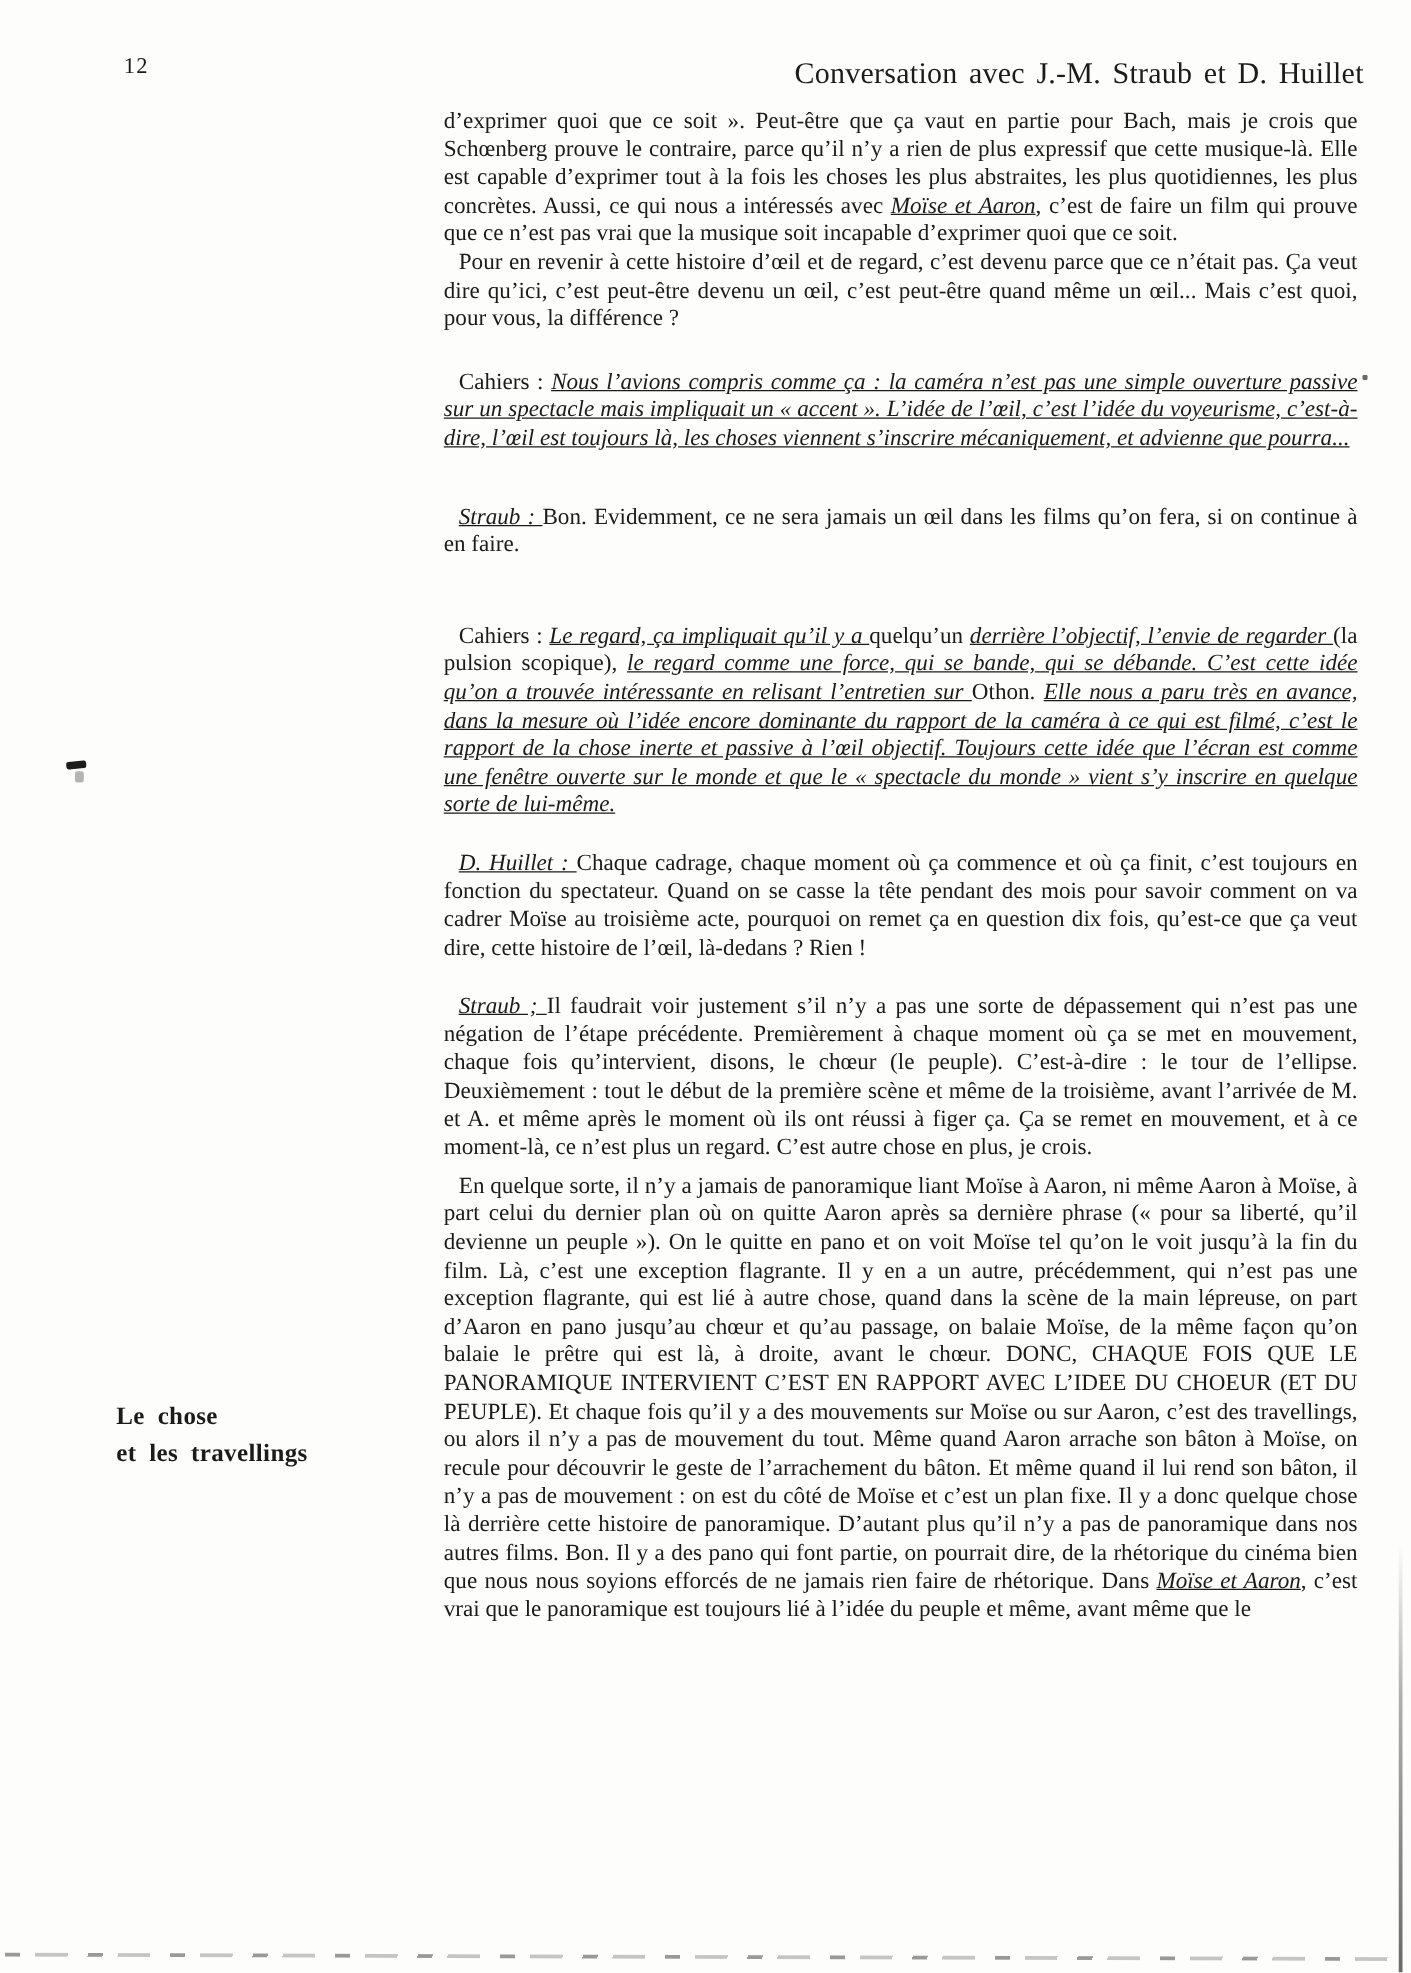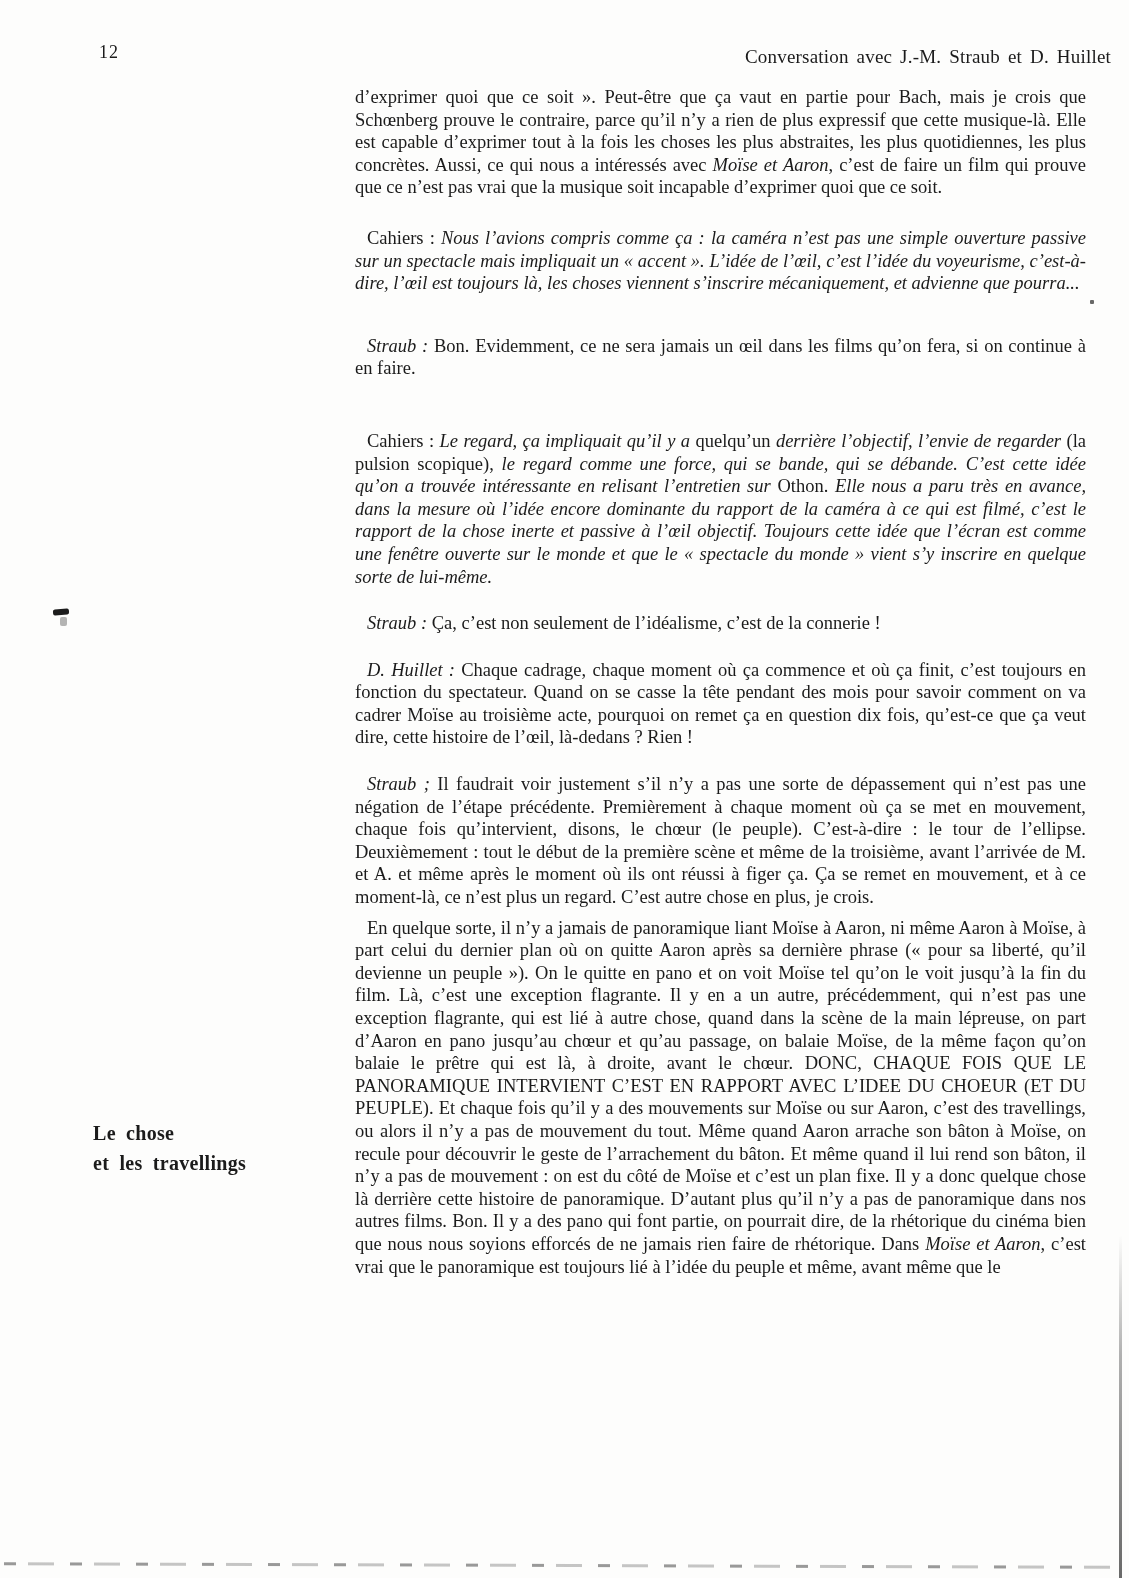--- a/index.html
+++ b/index.html
@@ -13,36 +13,36 @@
     position: relative;
     width: 1129px; height: 1578px;
     background: var(--paper, #fdfdfc);
     color: var(--ink, #1b1b1b);
   }
   .pageno {
     position: absolute; left: 99px; top: 42px;
     font-size: 18px; letter-spacing: 1px;
   }
   .header {
-    position: absolute; right: 18px; top: 46px;
-    font-size: 19px; word-spacing: 3px; letter-spacing: 0.2px;
+    position: absolute; right: 38px; top: 46px;
+    font-size: 24px; word-spacing: 3px; letter-spacing: 0.2px;
     white-space: nowrap;
   }
   .text-column {
     position: absolute; left: 355px; top: 86px; width: 731px;
     font-size: 18.5px; line-height: 22.6px;
     text-align: justify;
     hyphens: auto;
   }
   .text-column p.para {
     margin: 0; padding: 0;
     text-indent: 12px;
   }
   .text-column p.para.noindent { text-indent: 0; }
-  .it { font-style: italic; }
+  .it { font-style: italic; text-decoration: underline; }
   .margin-note {
     position: absolute; left: 93px; top: 1118px;
     font-weight: bold; font-size: 20px; line-height: 30px;
     word-spacing: 5px; letter-spacing: 0.3px;
     white-space: nowrap;
   }
   
   .artifact-bottom {
     position: absolute; left: 4px; top: 1564px; width: 1112px; height: 3px;
     background: repeating-linear-gradient(90deg,
@@ -78,24 +78,24 @@
 
   <div class="header">Conversation avec J.-M. Straub et D. Huillet</div>
 
   <aside class="margin-note">
     <div>Le chose</div>
     <div>et les travellings</div>
   </aside>
 
   <main class="text-column" id="text-column">
       <p class="para noindent"><span>d’exprimer quoi que ce soit ». Peut-être que ça vaut en partie pour Bach, mais je crois que Schœnberg prouve le contraire, parce qu’il n’y a rien de plus expressif que cette musique-là. Elle est capable d’exprimer tout à la fois les choses les plus abstraites, les plus quotidiennes, les plus concrètes. Aussi, ce qui nous a intéressés avec </span><span class="it">Moïse et Aaron</span><span>, c’est de faire un film qui prouve que ce n’est pas vrai que la musique soit incapable d’exprimer quoi que ce soit.</span></p>
+      <p class="para"><span>Pour en revenir à cette histoire d’œil et de regard, c’est devenu parce que ce n’était pas. Ça veut dire qu’ici, c’est peut-être devenu un œil, c’est peut-être quand même un œil... Mais c’est quoi, pour vous, la différence ?</span></p>
       <p class="para" style="margin-top: 28px;"><span>Cahiers : </span><span class="it">Nous l’avions compris comme ça : la caméra n’est pas une simple ouverture passive sur un spectacle mais impliquait un « accent ». L’idée de l’œil, c’est l’idée du voyeurisme, c’est-à-dire, l’œil est toujours là, les choses viennent s’inscrire mécaniquement, et advienne que pourra...</span></p>
       <p class="para" style="margin-top: 40px;"><span class="it">Straub : </span><span>Bon. Evidemment, ce ne sera jamais un œil dans les films qu’on fera, si on continue à en faire.</span></p>
       <p class="para" style="margin-top: 50px;"><span>Cahiers : </span><span class="it">Le regard, ça impliquait qu’il y a </span><span>quelqu’un </span><span class="it">derrière l’objectif, l’envie de regarder </span><span>(la pulsion scopique), </span><span class="it">le regard comme une force, qui se bande, qui se débande. C’est cette idée qu’on a trouvée intéressante en relisant l’entretien sur </span><span>Othon. </span><span class="it">Elle nous a paru très en avance, dans la mesure où l’idée encore dominante du rapport de la caméra à ce qui est filmé, c’est le rapport de la chose inerte et passive à l’œil objectif. Toujours cette idée que l’écran est comme une fenêtre ouverte sur le monde et que le « spectacle du monde » vient s’y inscrire en quelque sorte de lui-même.</span></p>
-      <p class="para" style="margin-top: 24px;"><span class="it">Straub : </span><span>Ça, c’est non seulement de l’idéalisme, c’est de la connerie !</span></p>
       <p class="para" style="margin-top: 24px;"><span class="it">D. Huillet : </span><span>Chaque cadrage, chaque moment où ça commence et où ça finit, c’est toujours en fonction du spectateur. Quand on se casse la tête pendant des mois pour savoir comment on va cadrer Moïse au troisième acte, pourquoi on remet ça en question dix fois, qu’est-ce que ça veut dire, cette histoire de l’œil, là-dedans ? Rien !</span></p>
       <p class="para" style="margin-top: 24px;"><span class="it">Straub ; </span><span>Il faudrait voir justement s’il n’y a pas une sorte de dépassement qui n’est pas une négation de l’étape précédente. Premièrement à chaque moment où ça se met en mouvement, chaque fois qu’intervient, disons, le chœur (le peuple). C’est-à-dire : le tour de l’ellipse. Deuxièmement : tout le début de la première scène et même de la troisième, avant l’arrivée de M. et A. et même après le moment où ils ont réussi à figer ça. Ça se remet en mouvement, et à ce moment-là, ce n’est plus un regard. C’est autre chose en plus, je crois.</span></p>
       <p class="para" style="margin-top: 8px;"><span>En quelque sorte, il n’y a jamais de panoramique liant Moïse à Aaron, ni même Aaron à Moïse, à part celui du dernier plan où on quitte Aaron après sa dernière phrase (« pour sa liberté, qu’il devienne un peuple »). On le quitte en pano et on voit Moïse tel qu’on le voit jusqu’à la fin du film. Là, c’est une exception flagrante. Il y en a un autre, précédemment, qui n’est pas une exception flagrante, qui est lié à autre chose, quand dans la scène de la main lépreuse, on part d’Aaron en pano jusqu’au chœur et qu’au passage, on balaie Moïse, de la même façon qu’on balaie le prêtre qui est là, à droite, avant le chœur. DONC, CHAQUE FOIS QUE LE PANORAMIQUE INTERVIENT C’EST EN RAPPORT AVEC L’IDEE DU CHOEUR (ET DU PEUPLE). Et chaque fois qu’il y a des mouvements sur Moïse ou sur Aaron, c’est des travellings, ou alors il n’y a pas de mouvement du tout. Même quand Aaron arrache son bâton à Moïse, on recule pour découvrir le geste de l’arrachement du bâton. Et même quand il lui rend son bâton, il n’y a pas de mouvement : on est du côté de Moïse et c’est un plan fixe. Il y a donc quelque chose là derrière cette histoire de panoramique. D’autant plus qu’il n’y a pas de panoramique dans nos autres films. Bon. Il y a des pano qui font partie, on pourrait dire, de la rhétorique du cinéma bien que nous nous soyions efforcés de ne jamais rien faire de rhétorique. Dans </span><span class="it">Moïse et Aaron</span><span>, c’est vrai que le panoramique est toujours lié à l’idée du peuple et même, avant même que le</span></p>
     </main>
 
   <div class="artifact-bottom"></div>
   <div class="artifact-right"></div>
   <div class="artifact-blot"></div>
   <div class="artifact-blot-2"></div>
   <div class="artifact-speck"></div>

